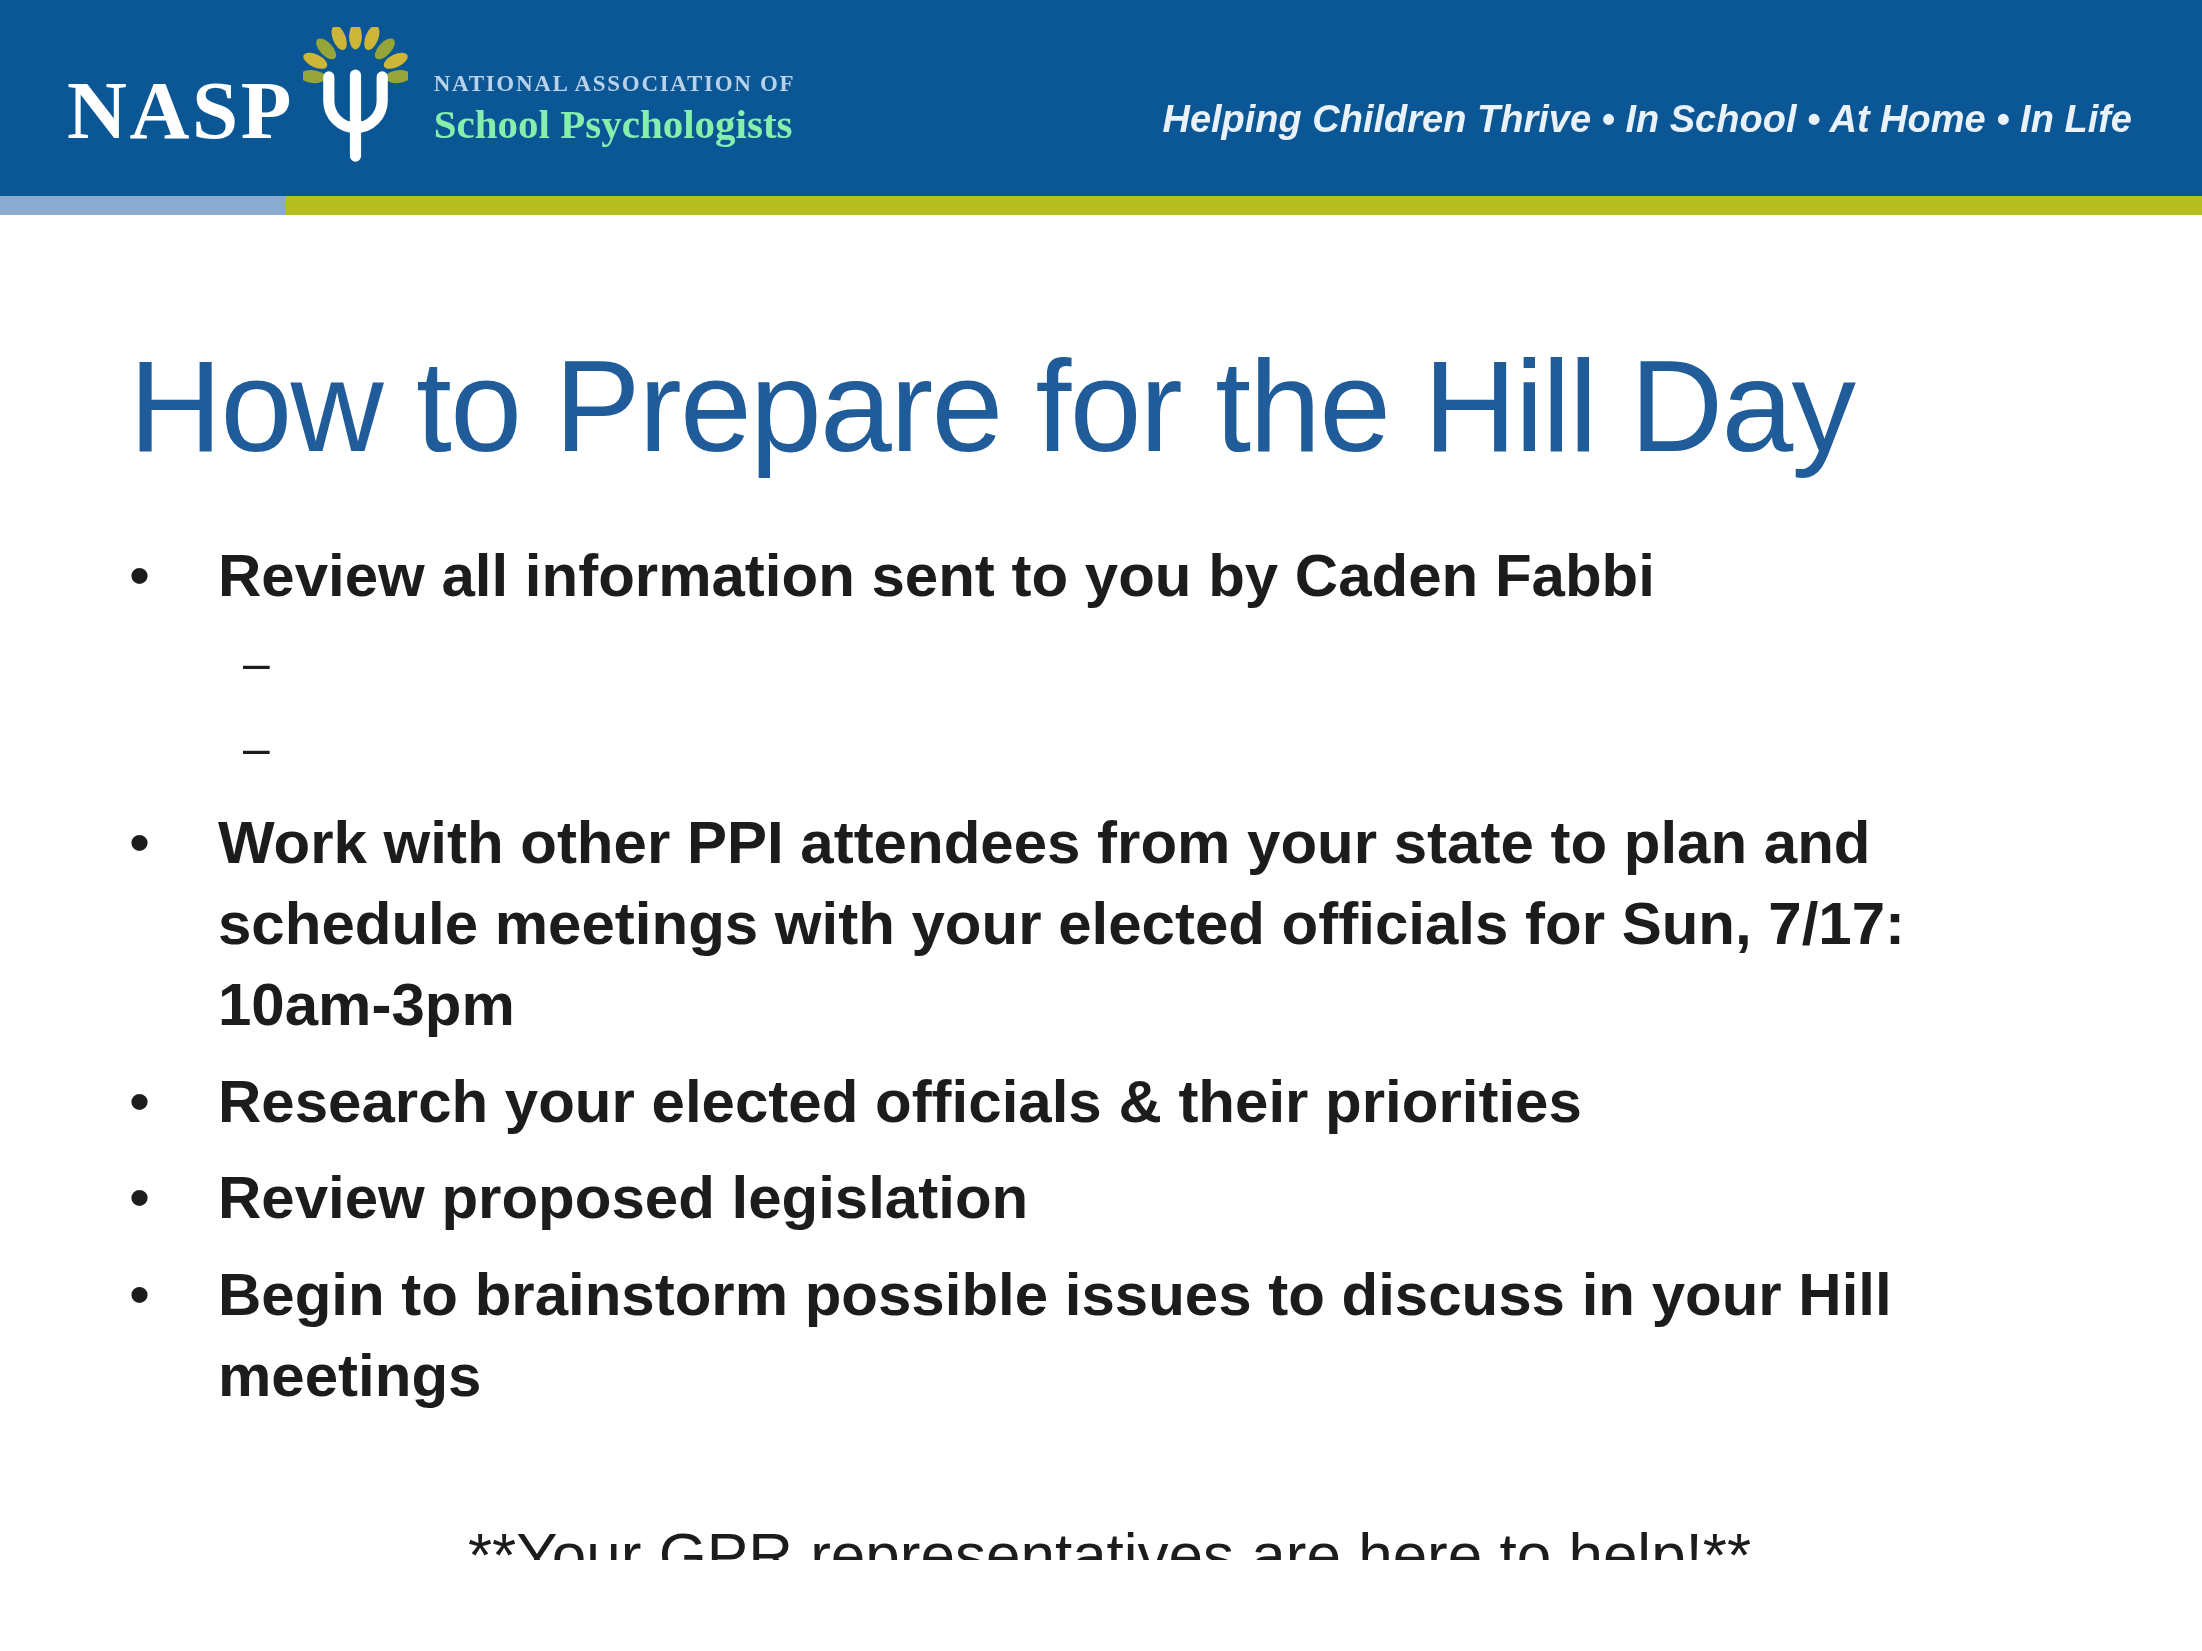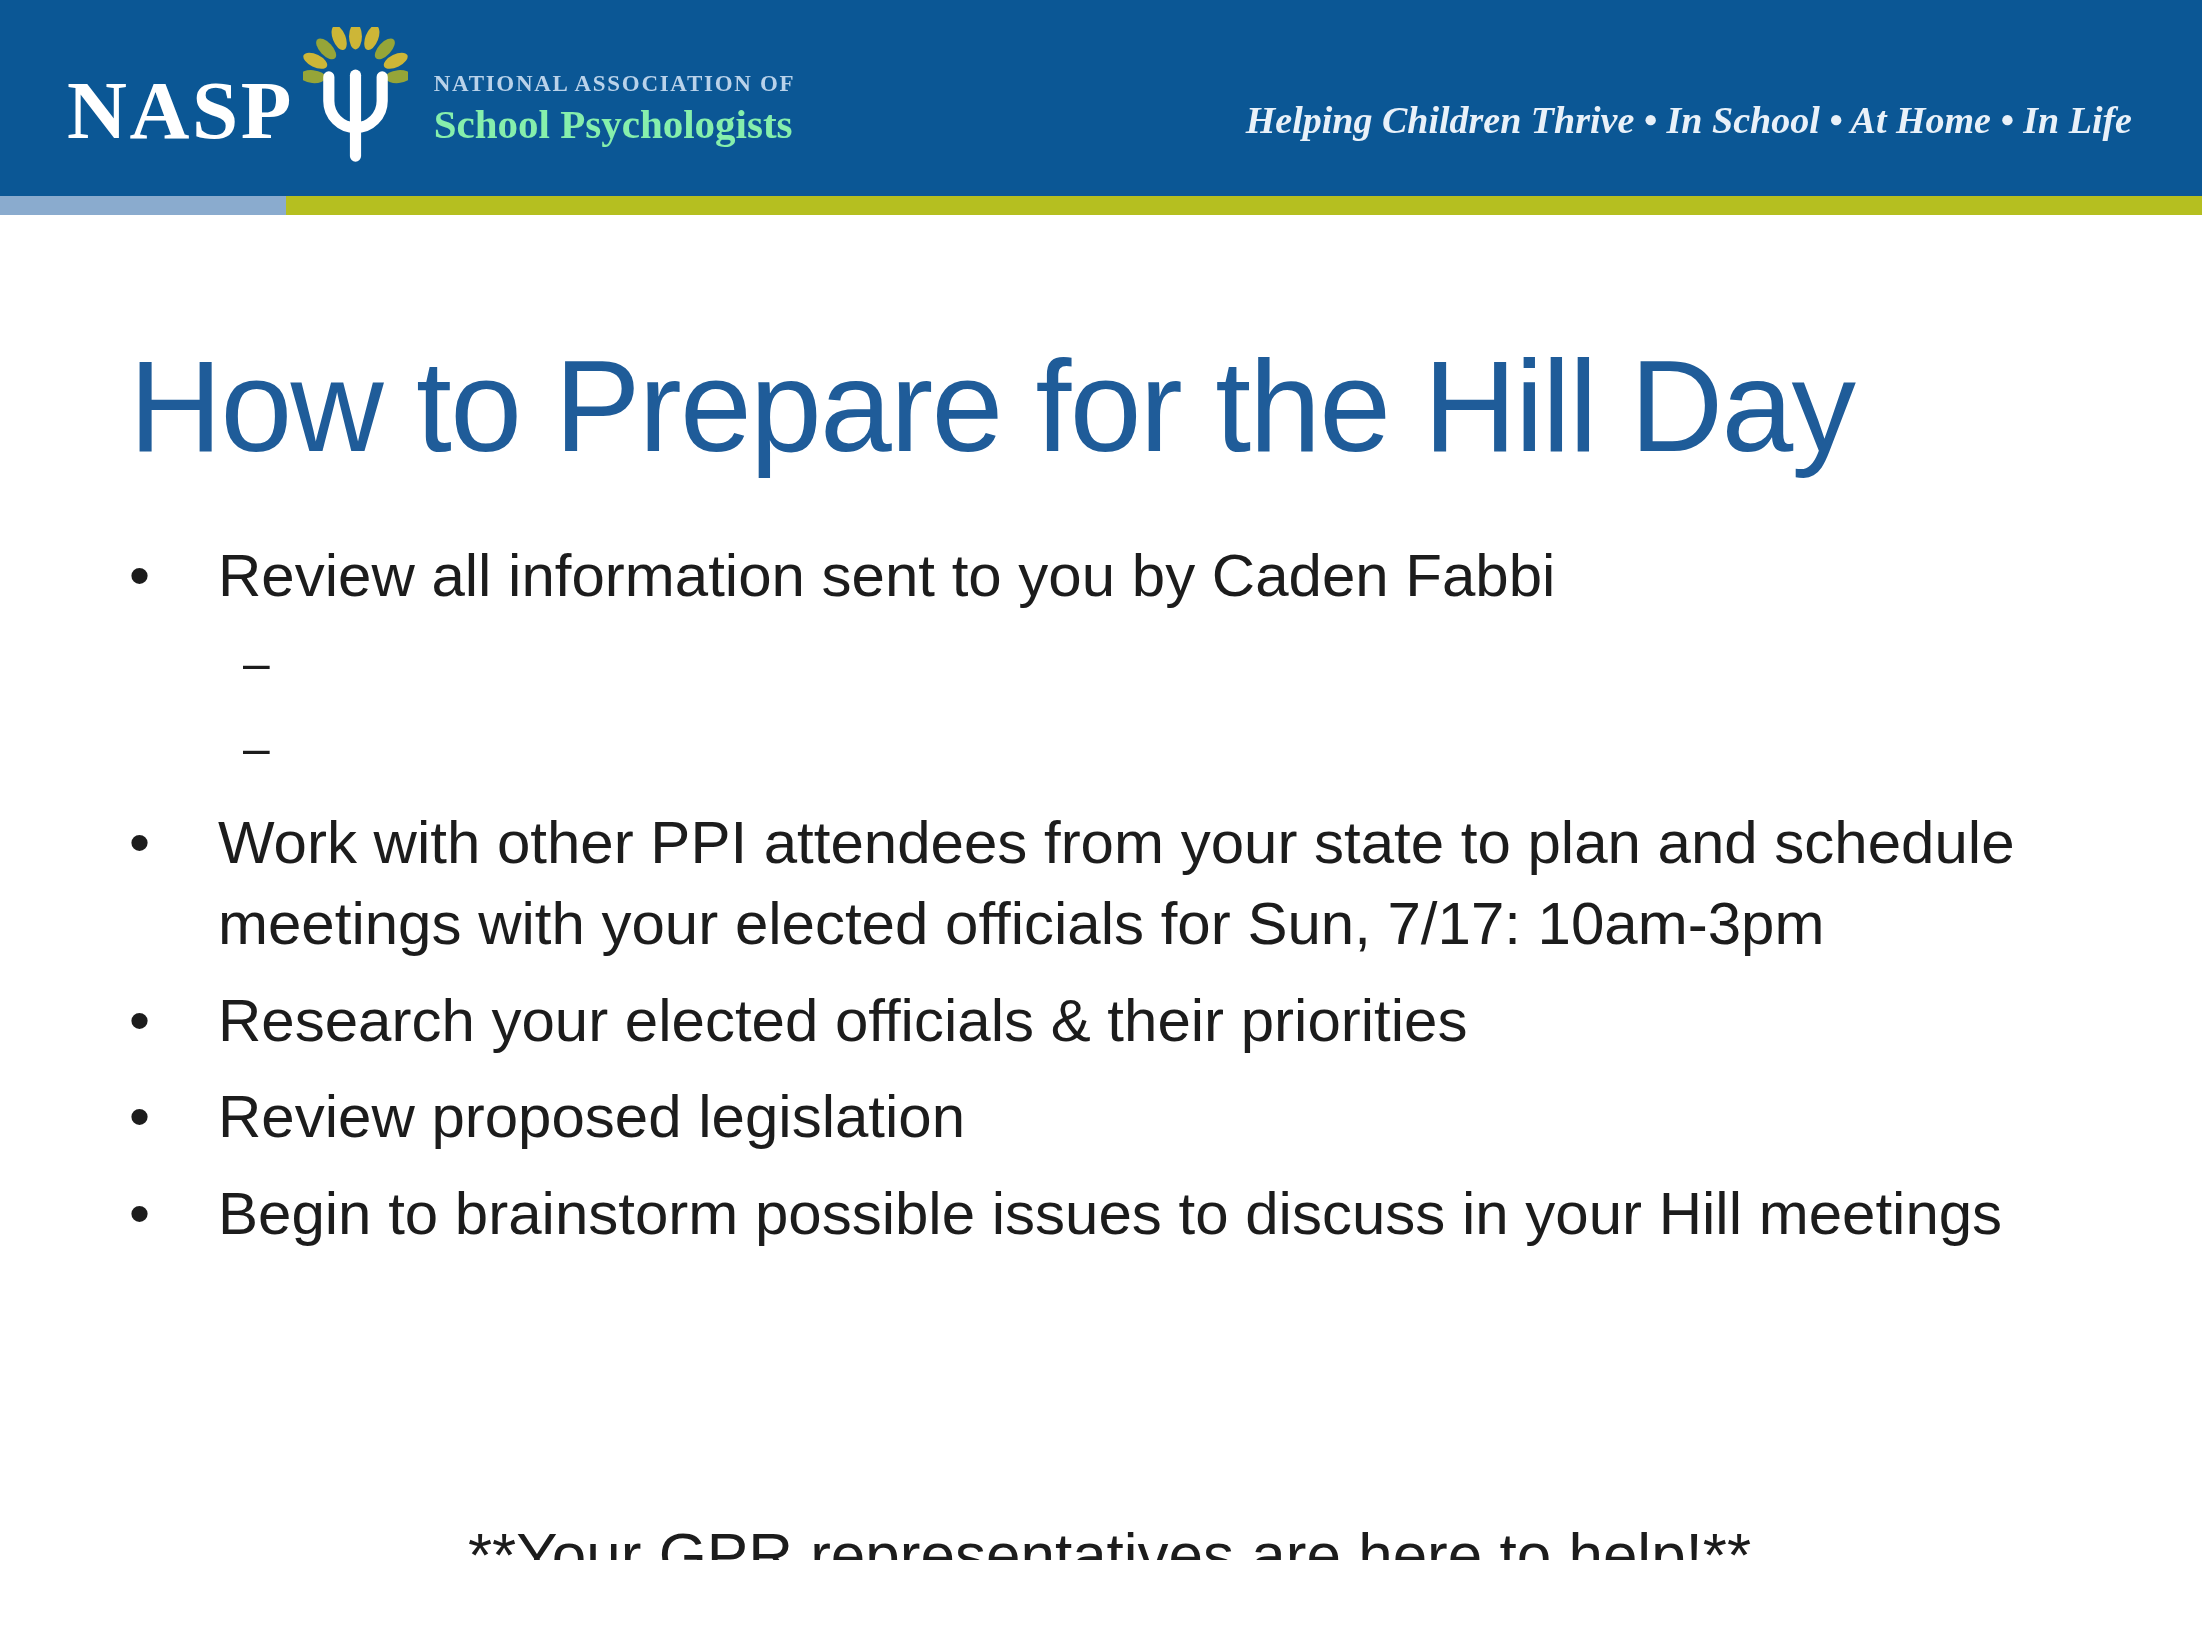--- a/index.html
+++ b/index.html
@@ -28,38 +28,38 @@
   .org-block{margin-left:26px;font-family:Liberation Serif, serif;margin-top:22.4px;}
   .org-line1{
     font-size:23px;font-weight:bold;letter-spacing:1.7px;
     color:var(--org1-color,#b9d2ea);line-height:1.1;
   }
   .org-line2{
     font-size:41px;font-weight:bold;color:#86efac;line-height:1.1;margin-top:5.2px;
   }
   .tagline{
     position:absolute;right:71px;top:98px;
-    font-family:Liberation Serif, serif;font-style:italic;font-weight:bold;
+    font-family:Liberation Sans, sans-serif;font-style:italic;font-weight:bold;
     font-size:38px;color:var(--tagline-color,#e9f1f9);white-space:nowrap;
   }
   
   .stripe{position:absolute;top:196px;left:0;width:2203px;height:19px;display:flex;}
   .stripe-left{width:286px;height:100%;background:var(--stripe-left,#8aabce);}
   .stripe-right{flex:1;height:100%;background:var(--stripe-right,#b5bf20);}
   
   .title{
     position:absolute;left:129px;top:332px;
     font-size:129px;line-height:1.15;letter-spacing:-1.7px;
     color:var(--title-color,#1f5c99);
     white-space:nowrap;
   }
   .bullets{position:absolute;left:129px;top:535px;width:1979px;color:var(--body-color,#1c1c1c);}
   .b-item{display:flex;font-size:60px;line-height:1.35;margin-bottom:15.5px;}
   .b-marker{flex:none;width:89px;}
-  .b-text{flex:1;max-width:1850px;}
+  .b-text{flex:1;max-width:1850px;font-weight:bold;}
   .sub-list{margin:12px 0 6.9px 114px;}
   .s-item{display:flex;font-size:48px;line-height:1.35;margin-bottom:20.6px;}
   .s-marker{flex:none;width:71px;}
   .footer-note{
     position:absolute;left:0;top:1519px;width:2203px;
     text-align:center;font-size:62px;
     color:var(--body-color,#1c1c1c);
     padding-left:8px;
   }
 </style>

